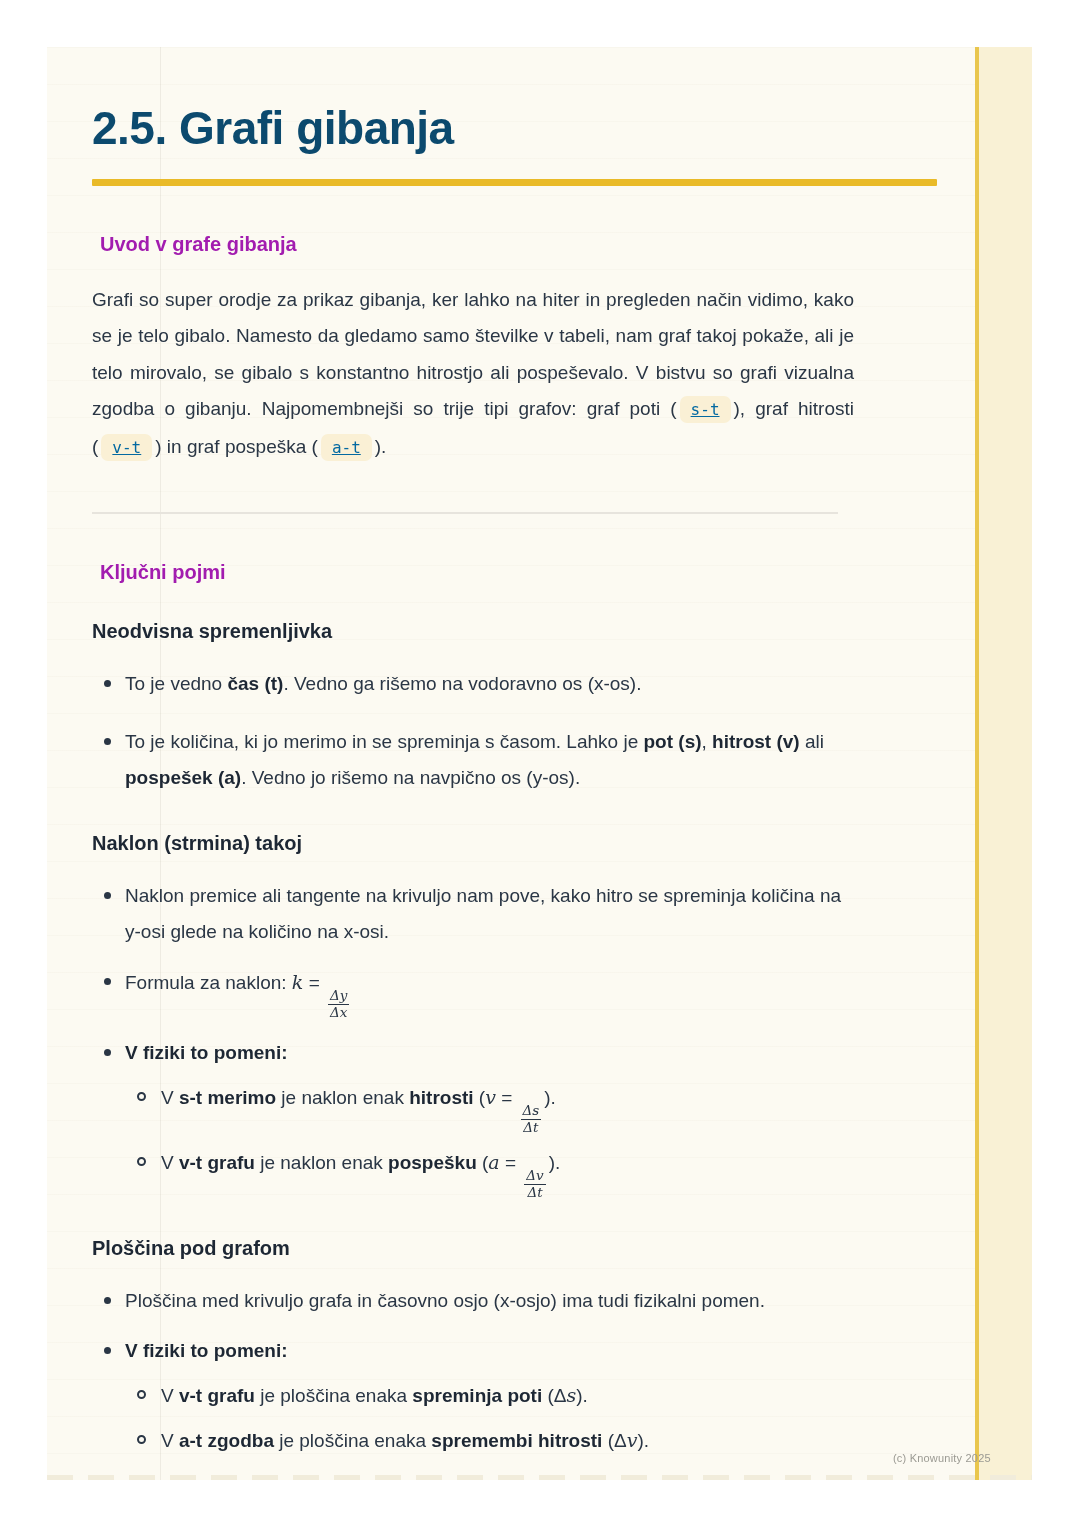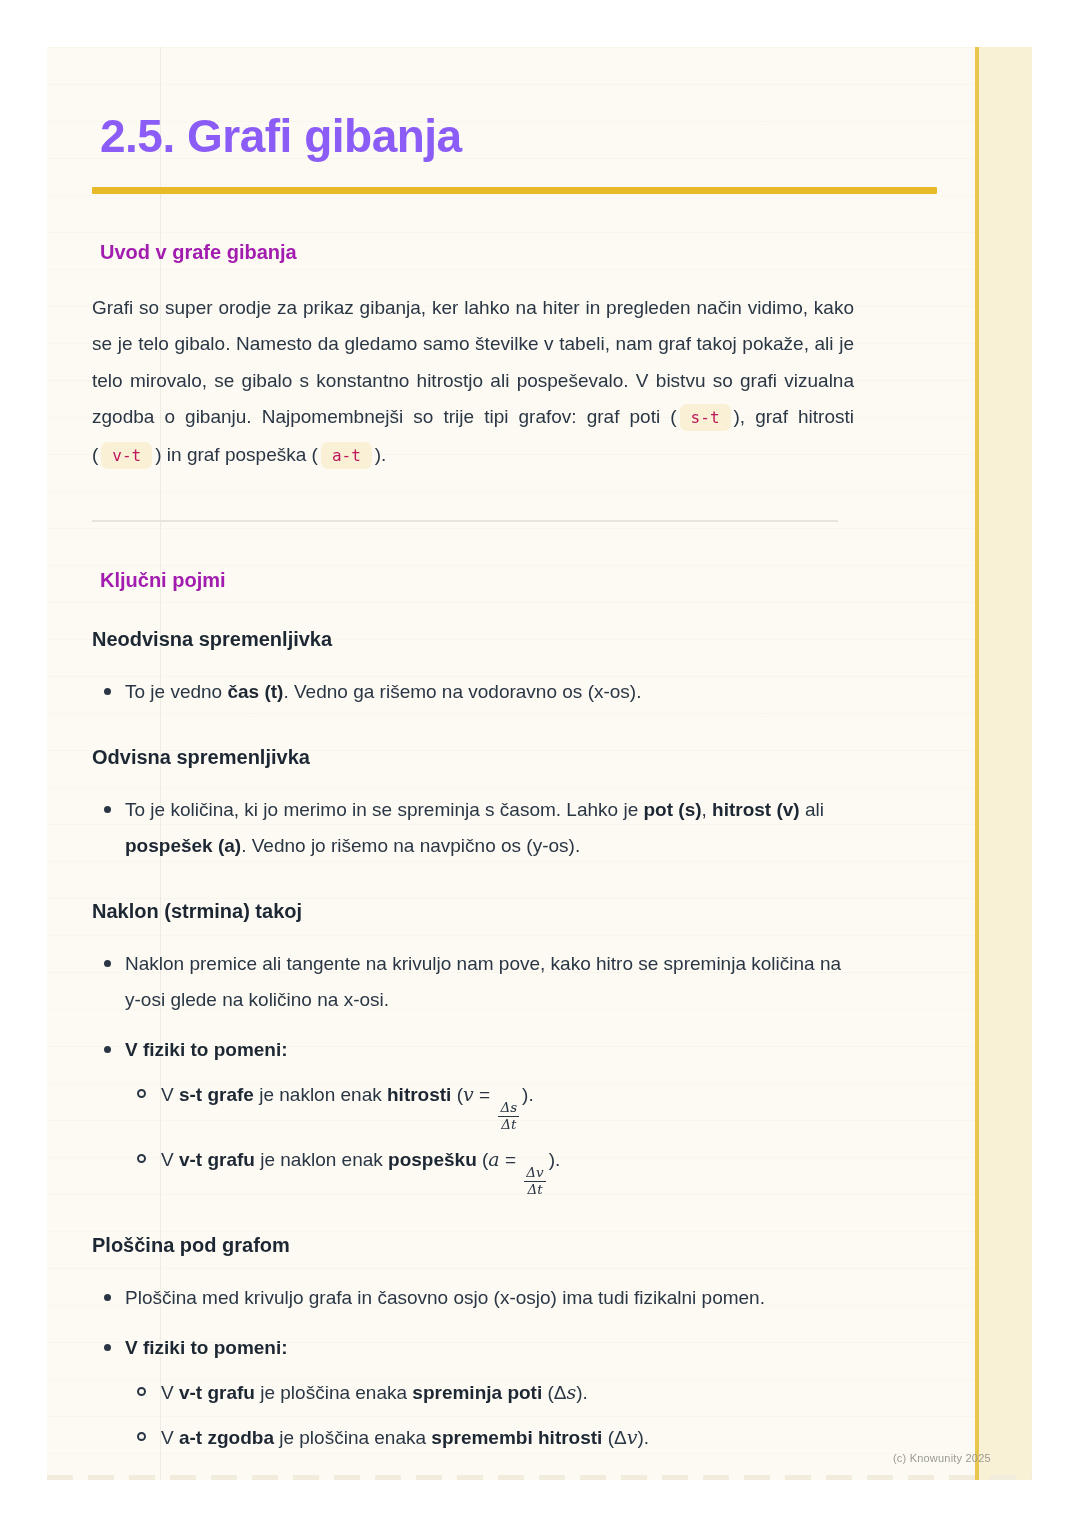--- a/index.html
+++ b/index.html
@@ -25,22 +25,22 @@
   .guide{
     position:absolute;left:113px;top:0;bottom:0;width:1px;
     background:rgba(120,110,90,0.10);
   }
   .strip{
     position:absolute;top:0;right:0;bottom:0;width:53px;
     background:#f9f1d5;border-left:4px solid #e9c64d;
   }
   .content{position:relative;padding:56px 0 0 45px;width:762px;}
   h1.title{
-    margin:8px;font-size:46px;line-height:1.12;font-weight:800;
-    color:#8b5cf6;letter-spacing:-0.5px;
+    margin:0;font-size:46px;line-height:1.12;font-weight:800;
+    color:#0c4a6e;letter-spacing:-0.5px;
   }
   .rule{width:845px;height:7px;background:#e9ba28;margin-top:24px;border-radius:1px;}
   h2.section{
     margin:46px 8px 0;font-size:20px;line-height:1.2;font-weight:700;color:#a21caf;
   }
   p.lead{
     margin:26px 0 0;font-size:19px;line-height:36.5px;text-align:justify;color:#2a3645;
   }
   .divider{width:746px;height:2px;background:#e7e4dd;margin-top:46px;}
   h3.sub{
@@ -54,22 +54,22 @@
   }
   ul.sublist{list-style:none;margin:6px 0 0;padding:0;}
   ul.sublist > li{position:relative;padding-left:36px;margin-top:8px;}
   ul.sublist > li::before{
     content:"";position:absolute;left:12px;top:13px;width:9px;height:9px;
     border:2px solid #2a3645;border-radius:50%;background:transparent;box-sizing:border-box;
   }
   strong{font-weight:700;color:#1d2734;}
   .code{
     font-family:"DejaVu Sans Mono","Liberation Mono",monospace;
-    font-size:16px;color:#be185d;background:#faf0d5;border-radius:7px;
-    padding:4px 11px;margin:16px 3px;white-space:nowrap;
+    font-size:16px;color:#0369a1;background:#faf0d5;border-radius:7px;
+    padding:4px 11px;margin:16px 3px;white-space:nowrap;text-decoration:underline;
   }
   .mvar{
     font-family:"DejaVu Serif","Liberation Serif",serif;font-style:italic;
     font-size:19px;
   }
   .frac{
     display:inline-flex;flex-direction:column;align-items:center;
     vertical-align:-11px;margin:0 3px;
     font-family:"DejaVu Serif","Liberation Serif",serif;font-style:italic;
     font-size:13.5px;line-height:1.18;color:#2a3645;
@@ -99,31 +99,34 @@
 
     <div class="divider"></div>
 
     <h2 class="section">Ključni pojmi</h2>
 
     <h3 class="sub">Neodvisna spremenljivka</h3>
     <ul class="blist">
       <li><span>To je vedno </span><strong>čas (t)</strong><span>. Vedno ga rišemo na vodoravno os (x-os).</span></li>
     </ul>
 
-    <h3 class="sub">Odvisna spremenljivka</h3>
     <ul class="blist">
       <li><span>To je količina, ki jo merimo in se spreminja s časom. Lahko je </span><strong>pot (s)</strong><span>, </span><strong>hitrost (v)</strong><span> ali </span><strong>pospešek (a)</strong><span>. Vedno jo rišemo na navpično os (y-os).</span></li>
     </ul>
 
     <h3 class="sub">Naklon (strmina) takoj</h3>
     <ul class="blist">
       <li><span>Naklon premice ali tangente na krivuljo nam pove, kako hitro se spreminja količina na y-osi glede na količino na x-osi.</span></li>
+      <li><span>Formula za naklon: </span><span class="mvar">k</span><span> = </span><span class="frac">
+            <span class="num">Δy</span>
+            <span class="den">Δx</span>
+          </span></li>
       <li><strong>V fiziki to pomeni:</strong>
         <ul class="sublist">
-          <li><span>V </span><strong>s-t grafe</strong><span> je naklon enak </span><strong>hitrosti</strong><span> (</span><span class="mvar">v</span><span> = </span><span class="frac">
+          <li><span>V </span><strong>s-t merimo</strong><span> je naklon enak </span><strong>hitrosti</strong><span> (</span><span class="mvar">v</span><span> = </span><span class="frac">
                 <span class="num">Δs</span>
                 <span class="den">Δt</span>
               </span><span>).</span></li>
           <li><span>V </span><strong>v-t grafu</strong><span> je naklon enak </span><strong>pospešku</strong><span> (</span><span class="mvar">a</span><span> = </span><span class="frac">
                 <span class="num">Δv</span>
                 <span class="den">Δt</span>
               </span><span>).</span></li>
         </ul>
       </li>
     </ul>

